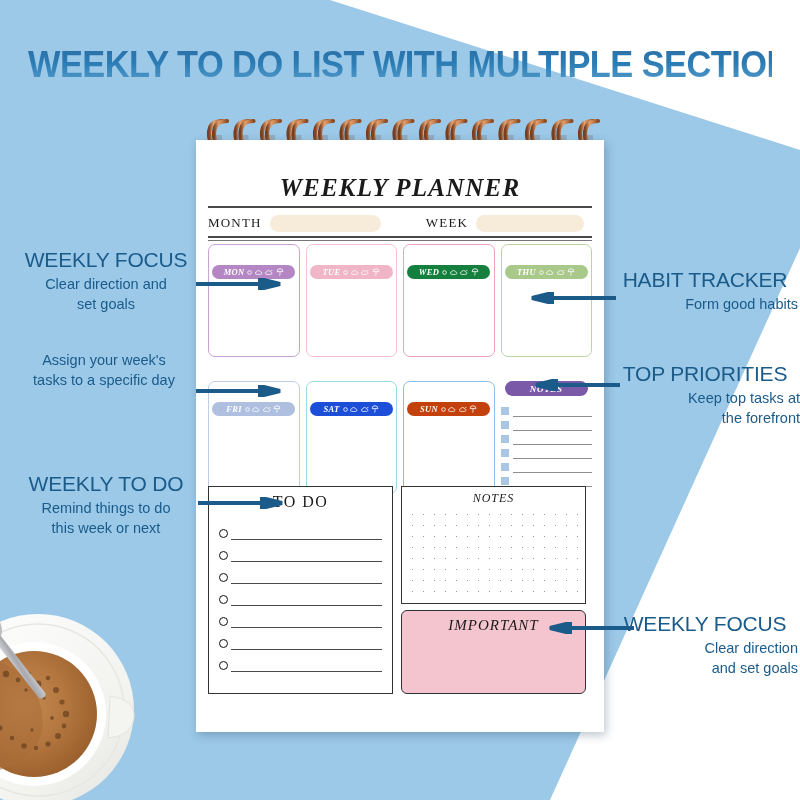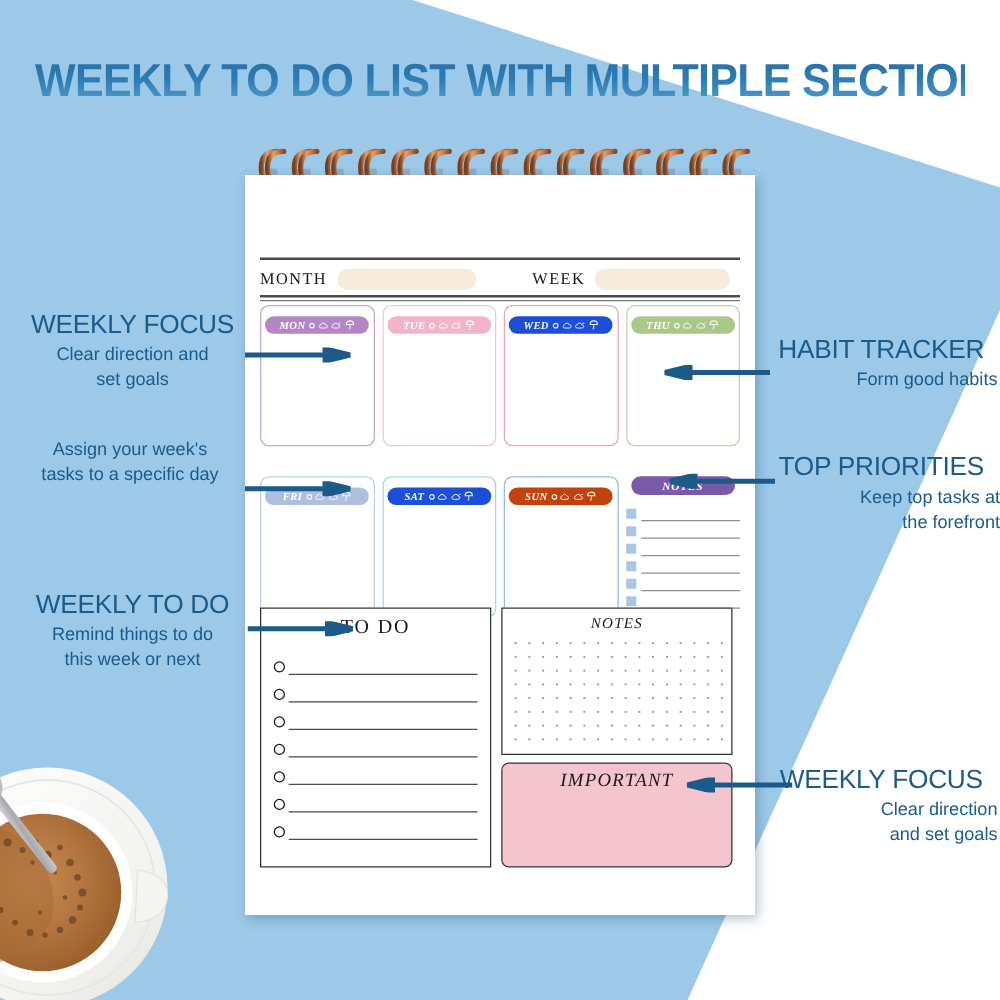--- a/index.html
+++ b/index.html
@@ -79,21 +79,21 @@
   
   .days { position:absolute; left:12px; right:12px; top:104px; }
   .day-row { display:flex; gap:6px; }
   .day-row + .day-row { margin-top:24px; }
   .day-card {
     width:93px; height:113px;
     border:1px solid #bbb;
     border-radius:7px;
     background:#fff;
     position:relative;
-    padding-top:8px;
+    padding-top:20px;
   }
   .day-pill {
     margin:0 auto;
     width:83px; height:14px;
     border-radius:8px;
     display:flex; align-items:center; justify-content:center;
     gap:2px;
     font-family:"Liberation Serif", serif;
     font-style:italic; font-weight:bold;
     font-size:8.5px;
@@ -300,20 +300,21 @@
           <rect x="384" y="22" width="13" height="16" fill="#8fa6b8" opacity="0.85"></rect>
           <path d="M397 8 q-13 0 -13 13 q0 13 13 16" fill="none" stroke="url(#ringG)" stroke-width="4.2" stroke-linecap="round"></path>
           <path d="M402 8 q-13 0 -13 13 q0 13 13 16" fill="none" stroke="url(#ringG)" stroke-width="4.2" stroke-linecap="round"></path>
         </g>
     </svg>
   </div>
 
   <div class="planner">
     <div class="planner-inner">
 
+      <div class="planner-title">WEEKLY  PLANNER</div>
 
       <div class="rule" style="top:66px;"></div>
 
       <div class="mw-row">
         <span class="mw-label">MONTH</span>
         <span class="mw-field month"></span>
         <span class="mw-spacer"></span>
         <span class="mw-label">WEEK</span>
         <span class="mw-field week"></span>
       </div>
@@ -359,21 +360,21 @@
                     <path d="M9 3.2 a2 2 0 0 1 2.6 -1.4" fill="none" stroke="#ffffff" stroke-width="1.1"></path>
                   </svg>
                   <svg width="8" height="8" viewBox="0 0 10 11">
                     <path d="M1 5 q0 -4 4 -4 q4 0 4 4 z" fill="none" stroke="#ffffff" stroke-width="1.2"></path>
                     <path d="M5 5 v4.2 q0 1 -1.3 .8" fill="none" stroke="#ffffff" stroke-width="1.1"></path>
                   </svg>
                 </span>
               </div>
             </div>
             <div class="day-card" style="border-color: rgb(237, 163, 181);">
-              <div class="day-pill" style="background:#1d4ed8">
+              <div class="day-pill" style="background:#15803d">
                 <span>WED</span>
                 <span class="wx">
                   <svg width="7" height="7" viewBox="0 0 10 10">
                     <circle cx="5" cy="5" r="2.6" fill="none" stroke="#ffffff" stroke-width="1.3"></circle>
                   </svg>
                   <svg width="9" height="7" viewBox="0 0 14 10">
                     <path d="M3 8 q-2.4 0 -2.4 -2 q0 -2 2.2 -2 q.3 -2.2 2.8 -2.2 q2.4 0 2.8 2.2 q2.4 0 2.4 2 q0 2 -2.4 2 z" fill="none" stroke="#ffffff" stroke-width="1.2"></path>
                   </svg>
                   <svg width="9" height="7" viewBox="0 0 14 10">
                     <path d="M3 8 q-2.4 0 -2.4 -2 q0 -2 2.2 -2 q.3 -2.2 2.8 -2.2 q2.4 0 2.8 2.2 q2.4 0 2.4 2 q0 2 -2.4 2 z" fill="none" stroke="#ffffff" stroke-width="1.2"></path>

